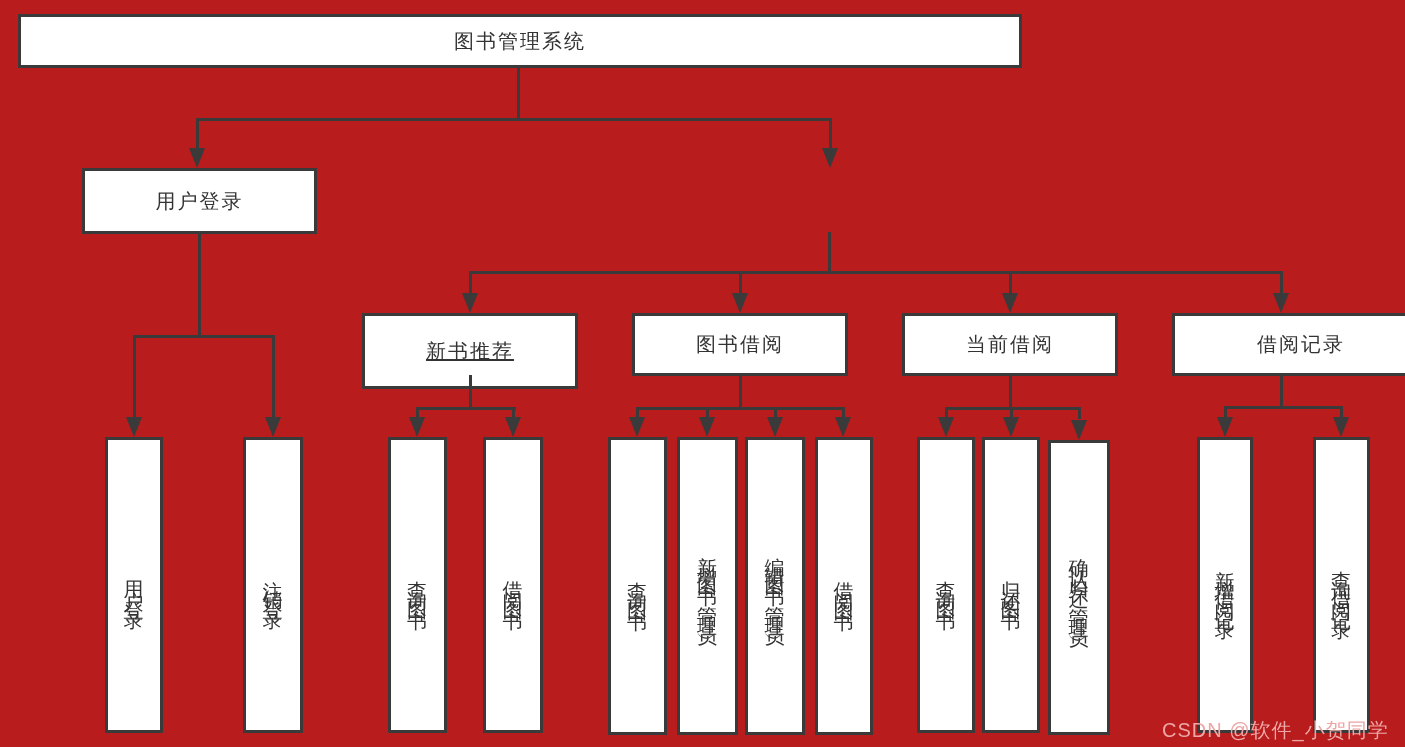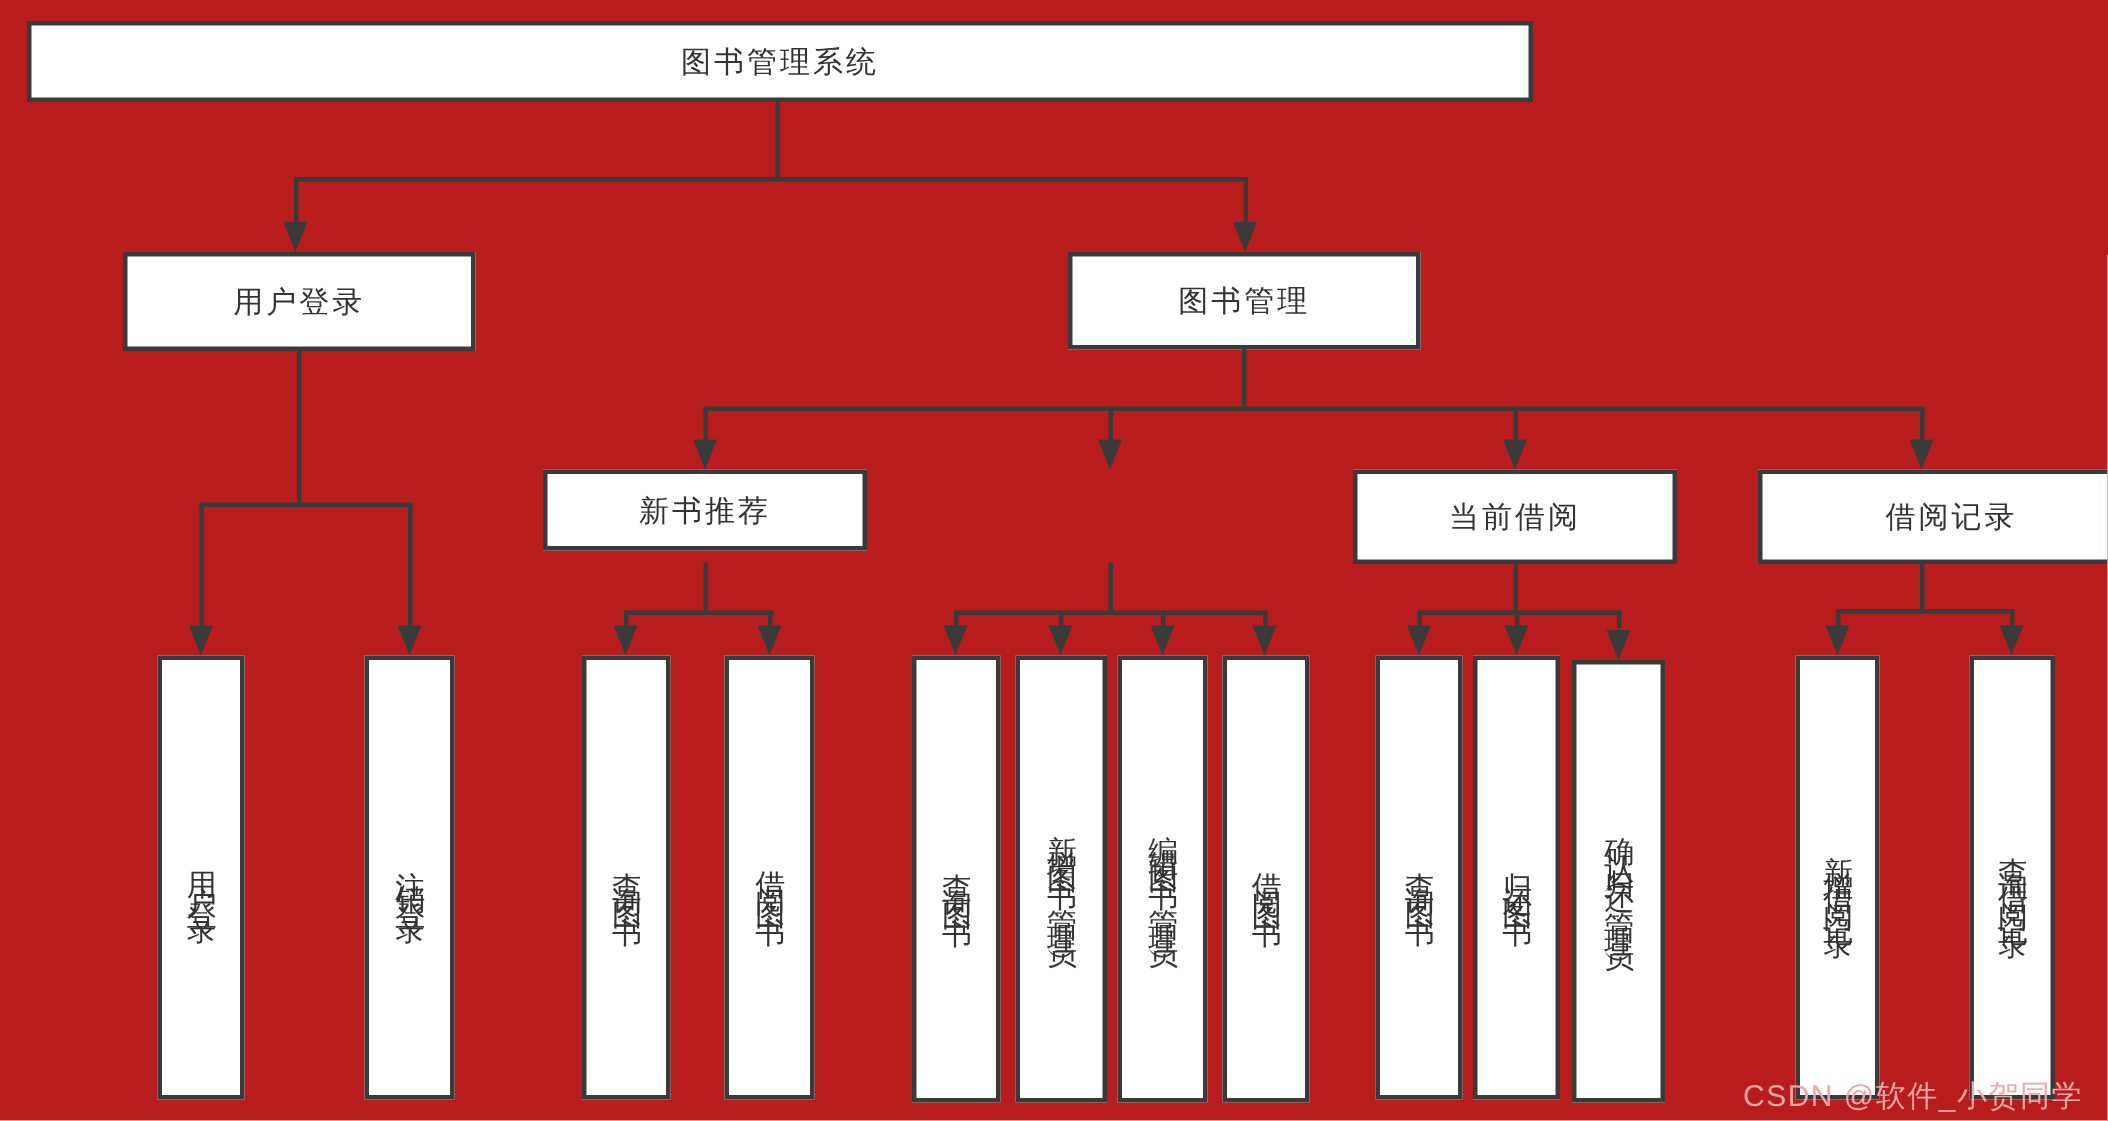--- a/index.html
+++ b/index.html
@@ -33,26 +33,26 @@
 
 <div class="canvas">
 
   <div class="box" style="left:18px;top:14px;width:1004px;height:54px;">
     <span class="htext">图书管理系统</span>
   </div>
 
   <div class="box" style="left:82px;top:168px;width:235px;height:66px;">
     <span class="htext">用户登录</span>
   </div>
-  <div class="box" style="left:712px;top:168px;width:235px;height:65px;">
-    <span class="htext">图书管理</span>
+
+  <div class="box" style="left:362px;top:313px;width:216px;height:76px;text-decoration:underline;">
+    <span class="htext">新书推荐</span>
   </div>
-
-  <div class="box" style="left:362px;top:313px;width:216px;height:54px;">
-    <span class="htext">新书推荐</span>
+  <div class="box" style="left:632px;top:313px;width:216px;height:63px;">
+    <span class="htext">图书借阅</span>
   </div>
   <div class="box" style="left:902px;top:313px;width:216px;height:63px;align-items:center;">
     <span class="htext">当前借阅</span>
   </div>
   <div class="box" style="left:1172px;top:313px;width:258px;height:63px;">
     <span class="htext">借阅记录</span>
   </div>
 
   <div class="box" style="left:105px;top:437px;width:58px;height:296px;">
     <span class="vtext">用户登录</span>

